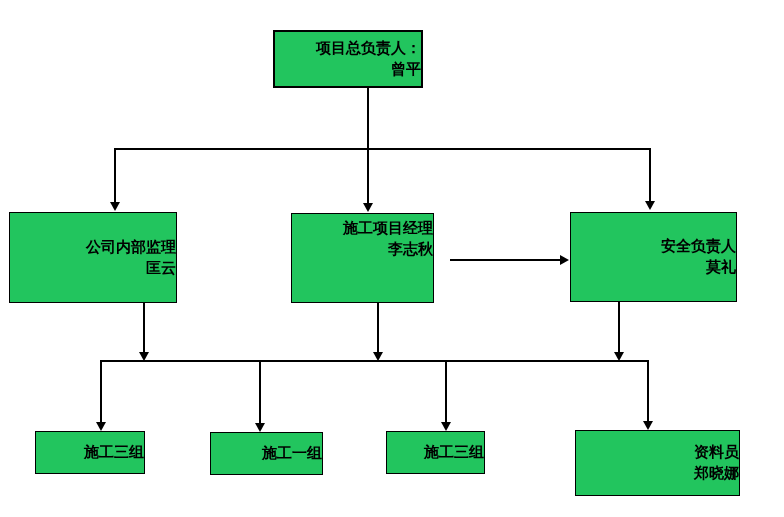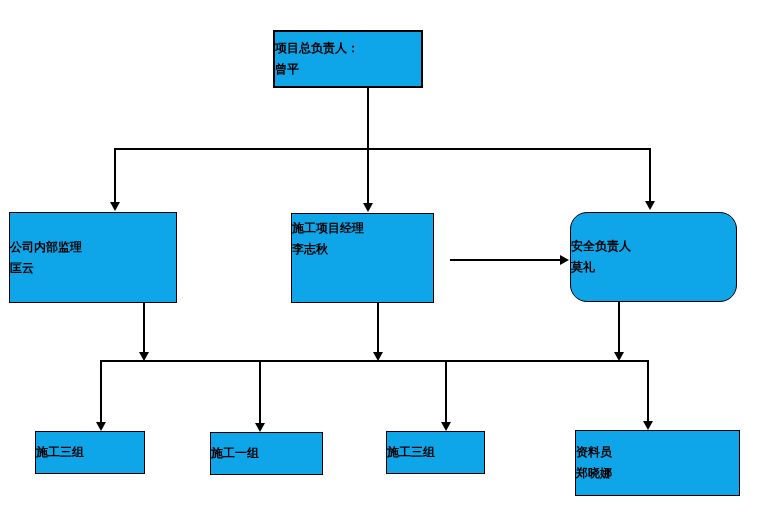--- a/index.html
+++ b/index.html
@@ -8,28 +8,28 @@
     width:784px;height:517px;
     background:#ffffff;
     font-family:"DejaVu Sans",sans-serif;
     color:#000;
     overflow:hidden;
   }
   .node{
     position:absolute;
     box-sizing:border-box;
     border:1.4px solid #000;
-    background:#0ea5e9;
+    background:#22c55e;
     display:flex;
     flex-direction:column;
-    align-items:flex-start;
+    align-items:flex-end;
     justify-content:center;
     text-align:center;
     font-weight:bold;
-    font-size:12px;
+    font-size:15px;
     line-height:21px;
   }
   .node.thick{border-width:2.2px;}
   .node.top-align{justify-content:flex-start;padding-top:4px;}
   .vline,.hline{position:absolute;background:#000;}
   .vline{width:1.4px;}
   .hline{height:1.4px;}
   .arrow-down{
     position:absolute;width:0;height:0;
     border-left:5.5px solid transparent;
@@ -82,21 +82,21 @@
   <div class="node" style="left:9px;top:212px;width:168px;height:91px;">
     <span>公司内部监理</span>
     <span>匡云</span>
   </div>
 
   <div class="node top-align" style="left:291px;top:213px;width:143px;height:90px;">
     <span>施工项目经理</span>
     <span>李志秋</span>
   </div>
 
-  <div class="node" style="left:570px;top:212px;width:167px;height:90px;border-radius:17px;">
+  <div class="node" style="left:570px;top:212px;width:167px;height:90px;">
     <span>安全负责人</span>
     <span>莫礼</span>
   </div>
 
   <div class="node" style="left:35px;top:431px;width:110px;height:43px;">
     <span>施工三组</span>
   </div>
 
   <div class="node" style="left:210px;top:432px;width:113px;height:43px;">
     <span>施工一组</span>

